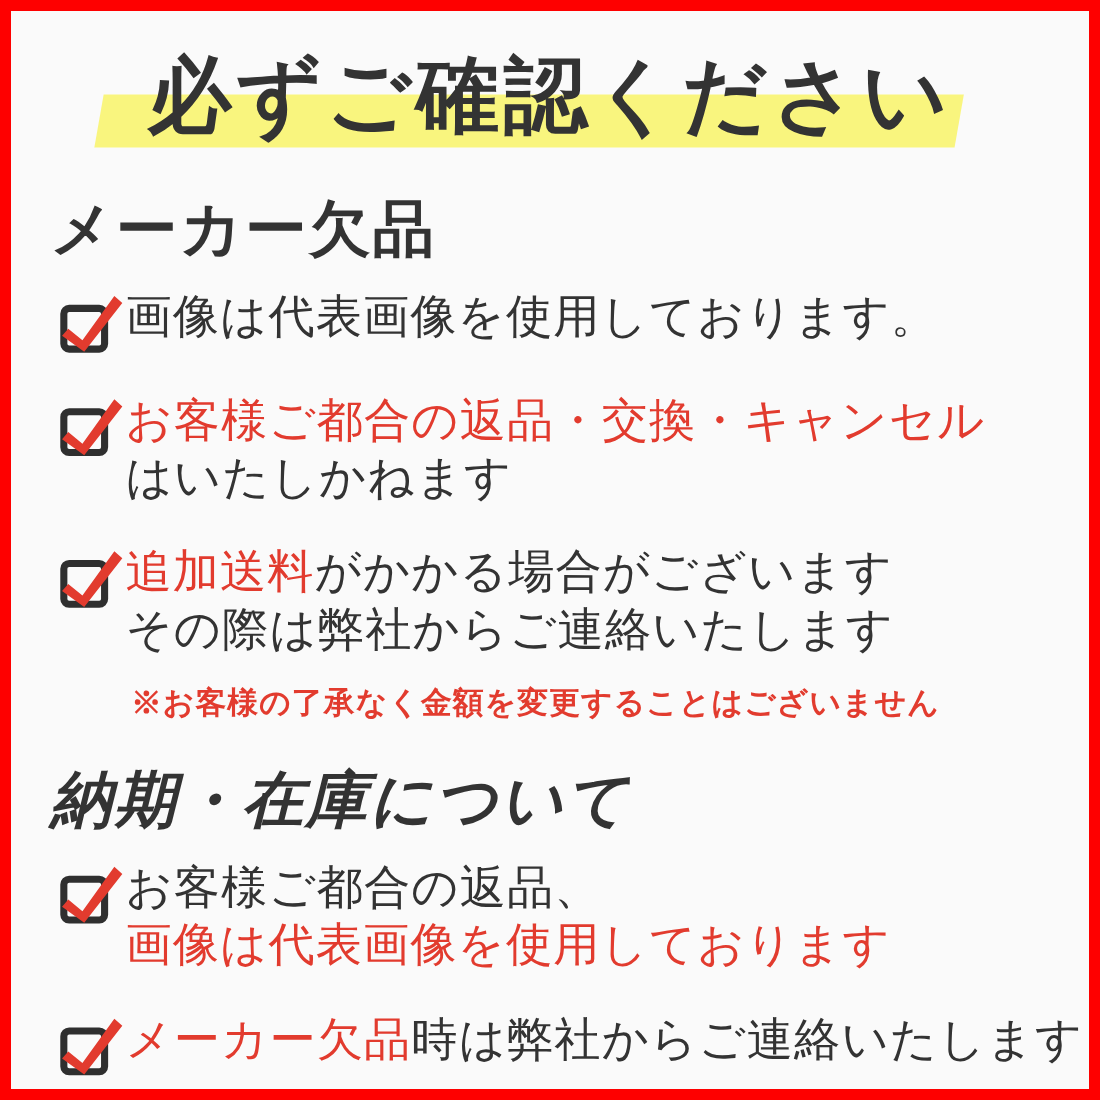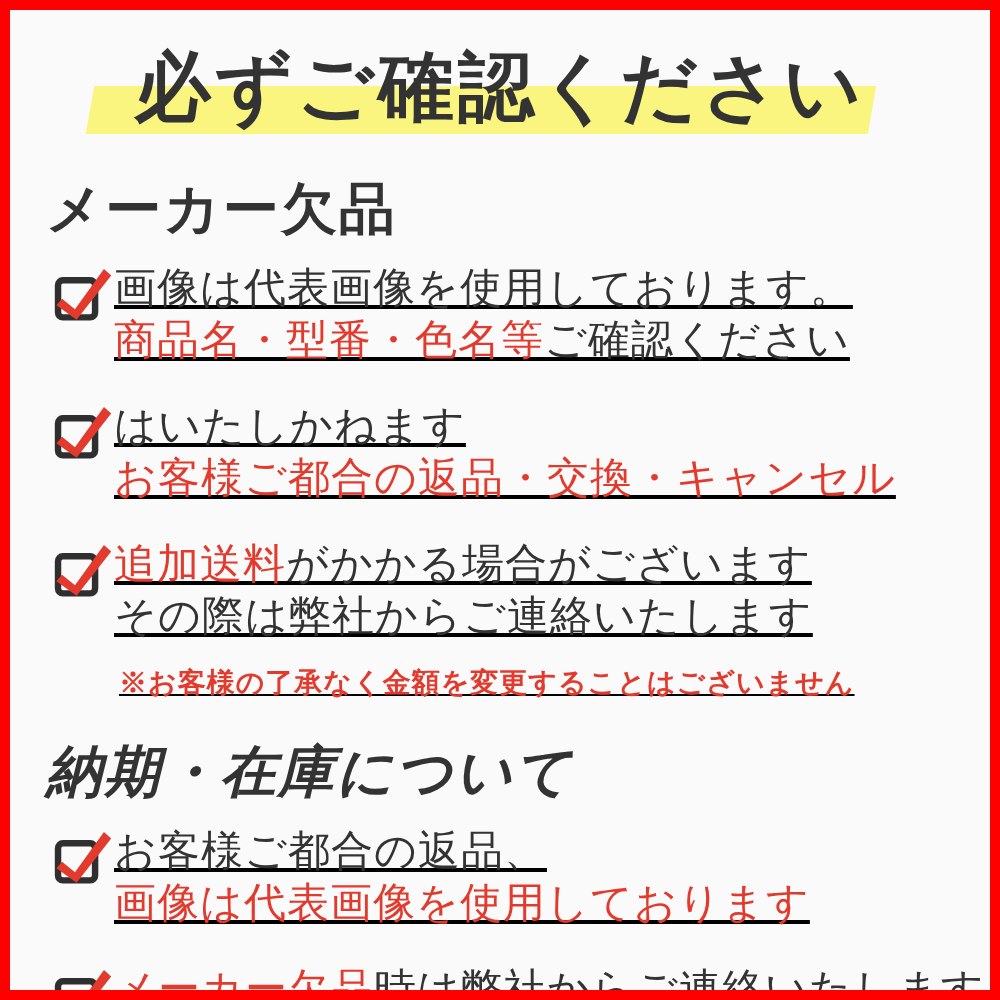--- a/index.html
+++ b/index.html
@@ -64,21 +64,21 @@
     align-items:flex-start;
     margin:0 0 33px 10px;
   }
   .cb{
     flex:0 0 auto;
     width:58px;height:58px;
     margin:3px 2px 0 0;
     display:inline-block;
   }
   .cb svg{overflow:visible;display:block;}
-  .lines{flex:1 1 auto;text-decoration:underline;}
+  .lines{flex:1 1 auto;}
   .lines p{
     margin:0;
     font-size:42px;line-height:1.25;
     letter-spacing:1px;
     color:var(--text-dark);
     white-space:nowrap;
   }
   .seg-red{color:var(--accent-red);}
   .seg-dark{color:var(--text-dark);}
   p.note{
@@ -107,34 +107,33 @@
 
   <div class="item">
     <span class="cb">
       <svg width="58" height="58" viewBox="0 0 72 72" aria-hidden="true">
         <rect x="5" y="19" width="46" height="46" rx="6" fill="none" stroke="#2f2f2f" stroke-width="8"></rect>
         <path d="M10 42 L26 55 L62 5 L71 13 L28 68 L3 50 Z" fill="#e23b2e"></path>
       </svg>
     </span>
     <div class="lines">
       <p><span class="seg-dark">画像は代表画像を使用しております。</span></p>
-      <p><span class="seg-red">商品名・型番・色名等</span><span class="seg-dark">ご確認ください</span></p>
     </div>
   </div>
 
   <div class="item">
     <span class="cb">
       <svg width="58" height="58" viewBox="0 0 72 72" aria-hidden="true">
         <rect x="5" y="19" width="46" height="46" rx="6" fill="none" stroke="#2f2f2f" stroke-width="8"></rect>
         <path d="M10 42 L26 55 L62 5 L71 13 L28 68 L3 50 Z" fill="#e23b2e"></path>
       </svg>
     </span>
     <div class="lines">
+      <p><span class="seg-red">お客様ご都合の返品・交換・キャンセル</span></p>
       <p><span class="seg-dark">はいたしかねます</span></p>
-      <p><span class="seg-red">お客様ご都合の返品・交換・キャンセル</span></p>
     </div>
   </div>
 
   <div class="item">
     <span class="cb">
       <svg width="58" height="58" viewBox="0 0 72 72" aria-hidden="true">
         <rect x="5" y="19" width="46" height="46" rx="6" fill="none" stroke="#2f2f2f" stroke-width="8"></rect>
         <path d="M10 42 L26 55 L62 5 L71 13 L28 68 L3 50 Z" fill="#e23b2e"></path>
       </svg>
     </span>

